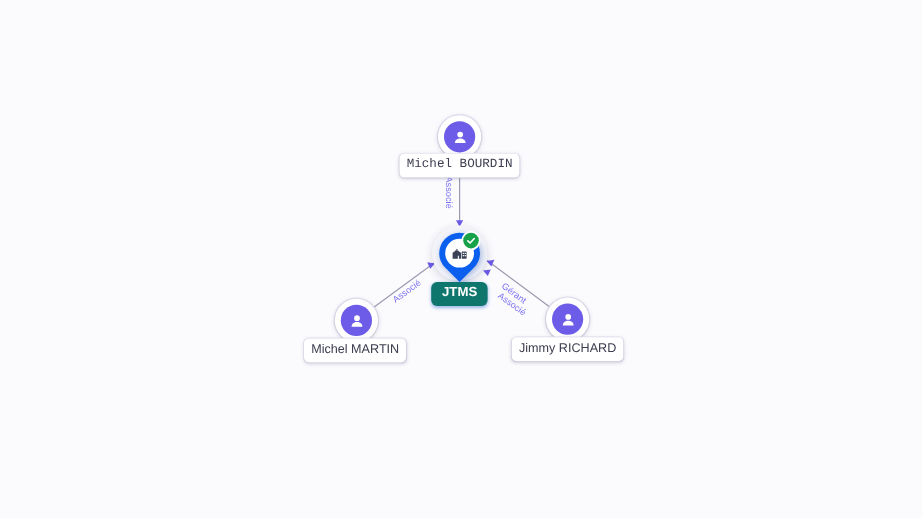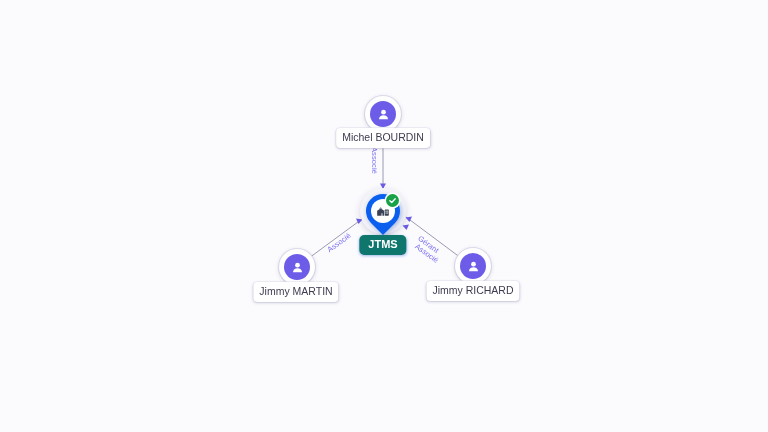--- a/index.html
+++ b/index.html
@@ -132,33 +132,33 @@
 
   <div class="node">
     <div class="person-ring" style="left:365px;top:96px;">
       <div class="person-disc">
         <svg width="15" height="15" viewBox="0 0 24 24" fill="#ffffff">
           <circle cx="12" cy="8.2" r="3.8"></circle>
           <path d="M4.8 19.5c0-4 3.3-6.2 7.2-6.2s7.2 2.2 7.2 6.2z"></path>
         </svg>
       </div>
     </div>
-    <div class="name-pill" style="left:383px;top:128px;">Michel BOURDIN</div>
+    <div class="name-pill" style="left:383px;top:128px;font-family:Liberation Mono, monospace;">Michel BOURDIN</div>
   </div>
 
   <div class="node">
     <div class="person-ring" style="left:279px;top:249px;">
       <div class="person-disc">
         <svg width="15" height="15" viewBox="0 0 24 24" fill="#ffffff">
           <circle cx="12" cy="8.2" r="3.8"></circle>
           <path d="M4.8 19.5c0-4 3.3-6.2 7.2-6.2s7.2 2.2 7.2 6.2z"></path>
         </svg>
       </div>
     </div>
-    <div class="name-pill" style="left:296px;top:282px;">Jimmy MARTIN</div>
+    <div class="name-pill" style="left:296px;top:282px;">Michel MARTIN</div>
   </div>
 
   <div class="node">
     <div class="person-ring" style="left:455px;top:248px;">
       <div class="person-disc">
         <svg width="15" height="15" viewBox="0 0 24 24" fill="#ffffff">
           <circle cx="12" cy="8.2" r="3.8"></circle>
           <path d="M4.8 19.5c0-4 3.3-6.2 7.2-6.2s7.2 2.2 7.2 6.2z"></path>
         </svg>
       </div>

